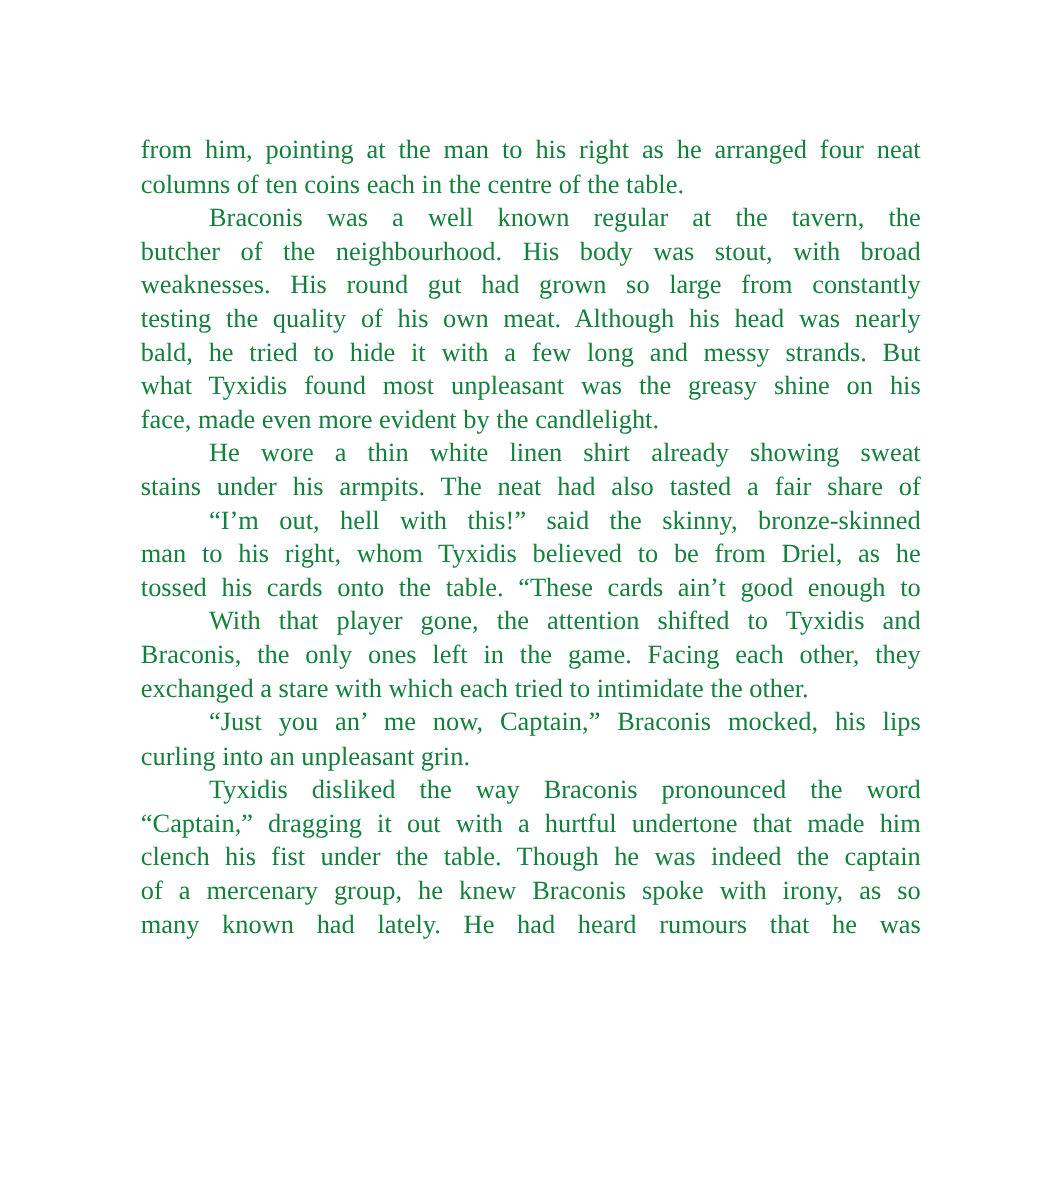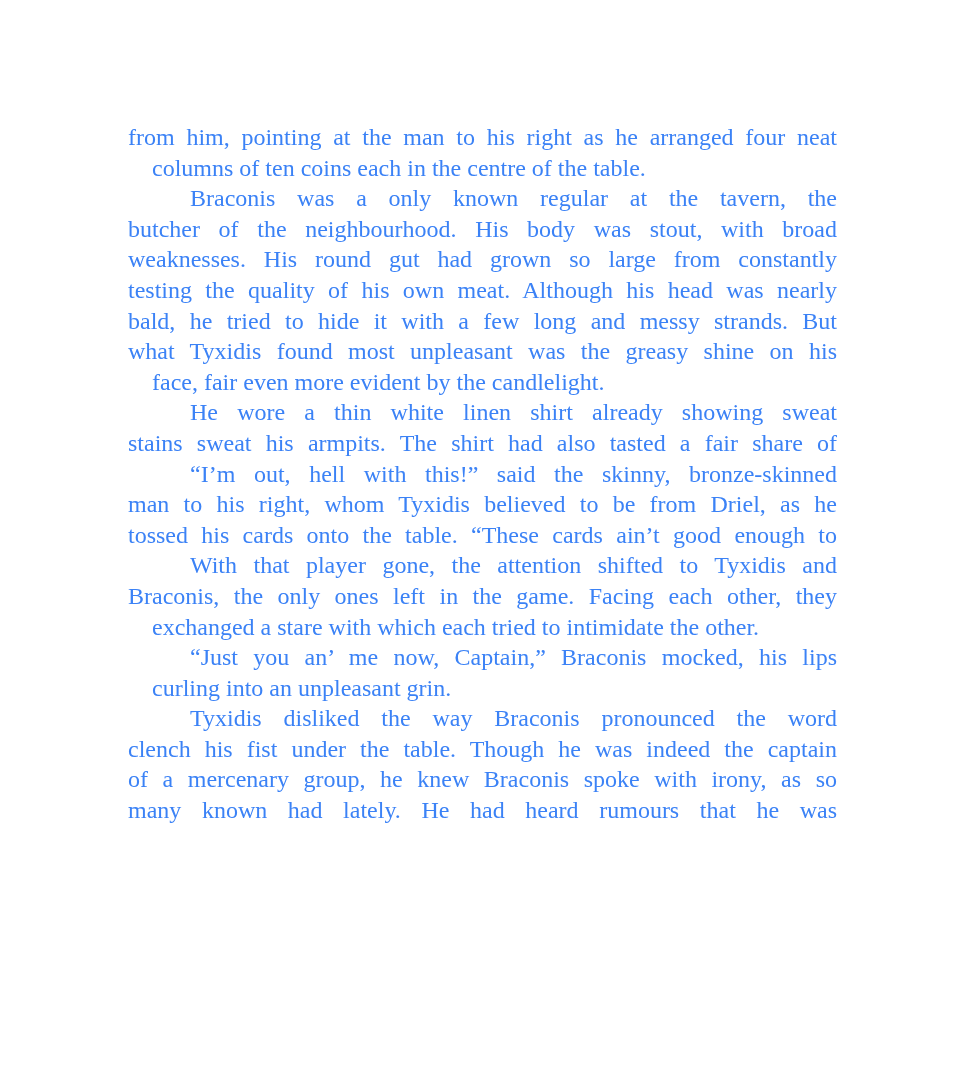--- a/index.html
+++ b/index.html
@@ -7,67 +7,67 @@
     padding: 0;
     background: #ffffff;
   }
   .page {
     position: relative;
     width: 960px;
     height: 1080px;
     background: #ffffff;
     overflow: hidden;
     font-family: "Liberation Serif", "DejaVu Serif", serif;
-    color: #3b82f6;
+    color: #15803d;
   }
   .text-column {
     position: absolute;
     left: 128px;
     top: 122px;
     width: 709px;
     font-size: 24px;
     line-height: 30.6px;
   }
   .text-line {
     text-align: justify;
     text-align-last: justify;
     -moz-text-align-last: justify;
     white-space: normal;
   }
   .text-line.para-end {
     text-align-last: left;
-    margin-left: 24px;
     -moz-text-align-last: left;
   }
   .text-line.indent {
     text-indent: 62px;
   }
 </style>
 </head>
 <body>
 
 <div class="page">
   <div class="text-column">
       <div class="text-line">from him, pointing at the man to his right as he arranged four neat</div>
       <div class="text-line para-end">columns of ten coins each in the centre of the table.</div>
-      <div class="text-line indent">Braconis was a only known regular at the tavern, the</div>
+      <div class="text-line indent">Braconis was a well known regular at the tavern, the</div>
       <div class="text-line">butcher of the neighbourhood. His body was stout, with broad</div>
       <div class="text-line">weaknesses. His round gut had grown so large from constantly</div>
       <div class="text-line">testing the quality of his own meat. Although his head was nearly</div>
       <div class="text-line">bald, he tried to hide it with a few long and messy strands. But</div>
       <div class="text-line">what Tyxidis found most unpleasant was the greasy shine on his</div>
-      <div class="text-line para-end">face, fair even more evident by the candlelight.</div>
+      <div class="text-line para-end">face, made even more evident by the candlelight.</div>
       <div class="text-line indent">He wore a thin white linen shirt already showing sweat</div>
-      <div class="text-line">stains sweat his armpits. The shirt had also tasted a fair share of</div>
+      <div class="text-line">stains under his armpits. The neat had also tasted a fair share of</div>
       <div class="text-line indent">“I’m out, hell with this!” said the skinny, bronze-skinned</div>
       <div class="text-line">man to his right, whom Tyxidis believed to be from Driel, as he</div>
       <div class="text-line">tossed his cards onto the table. “These cards ain’t good enough to</div>
       <div class="text-line indent">With that player gone, the attention shifted to Tyxidis and</div>
       <div class="text-line">Braconis, the only ones left in the game. Facing each other, they</div>
       <div class="text-line para-end">exchanged a stare with which each tried to intimidate the other.</div>
       <div class="text-line indent">“Just you an’ me now, Captain,” Braconis mocked, his lips</div>
       <div class="text-line para-end">curling into an unpleasant grin.</div>
       <div class="text-line indent">Tyxidis disliked the way Braconis pronounced the word</div>
+      <div class="text-line">“Captain,” dragging it out with a hurtful undertone that made him</div>
       <div class="text-line">clench his fist under the table. Though he was indeed the captain</div>
       <div class="text-line">of a mercenary group, he knew Braconis spoke with irony, as so</div>
       <div class="text-line">many known had lately. He had heard rumours that he was</div>
     </div>
 </div>
 
 </body></html>

